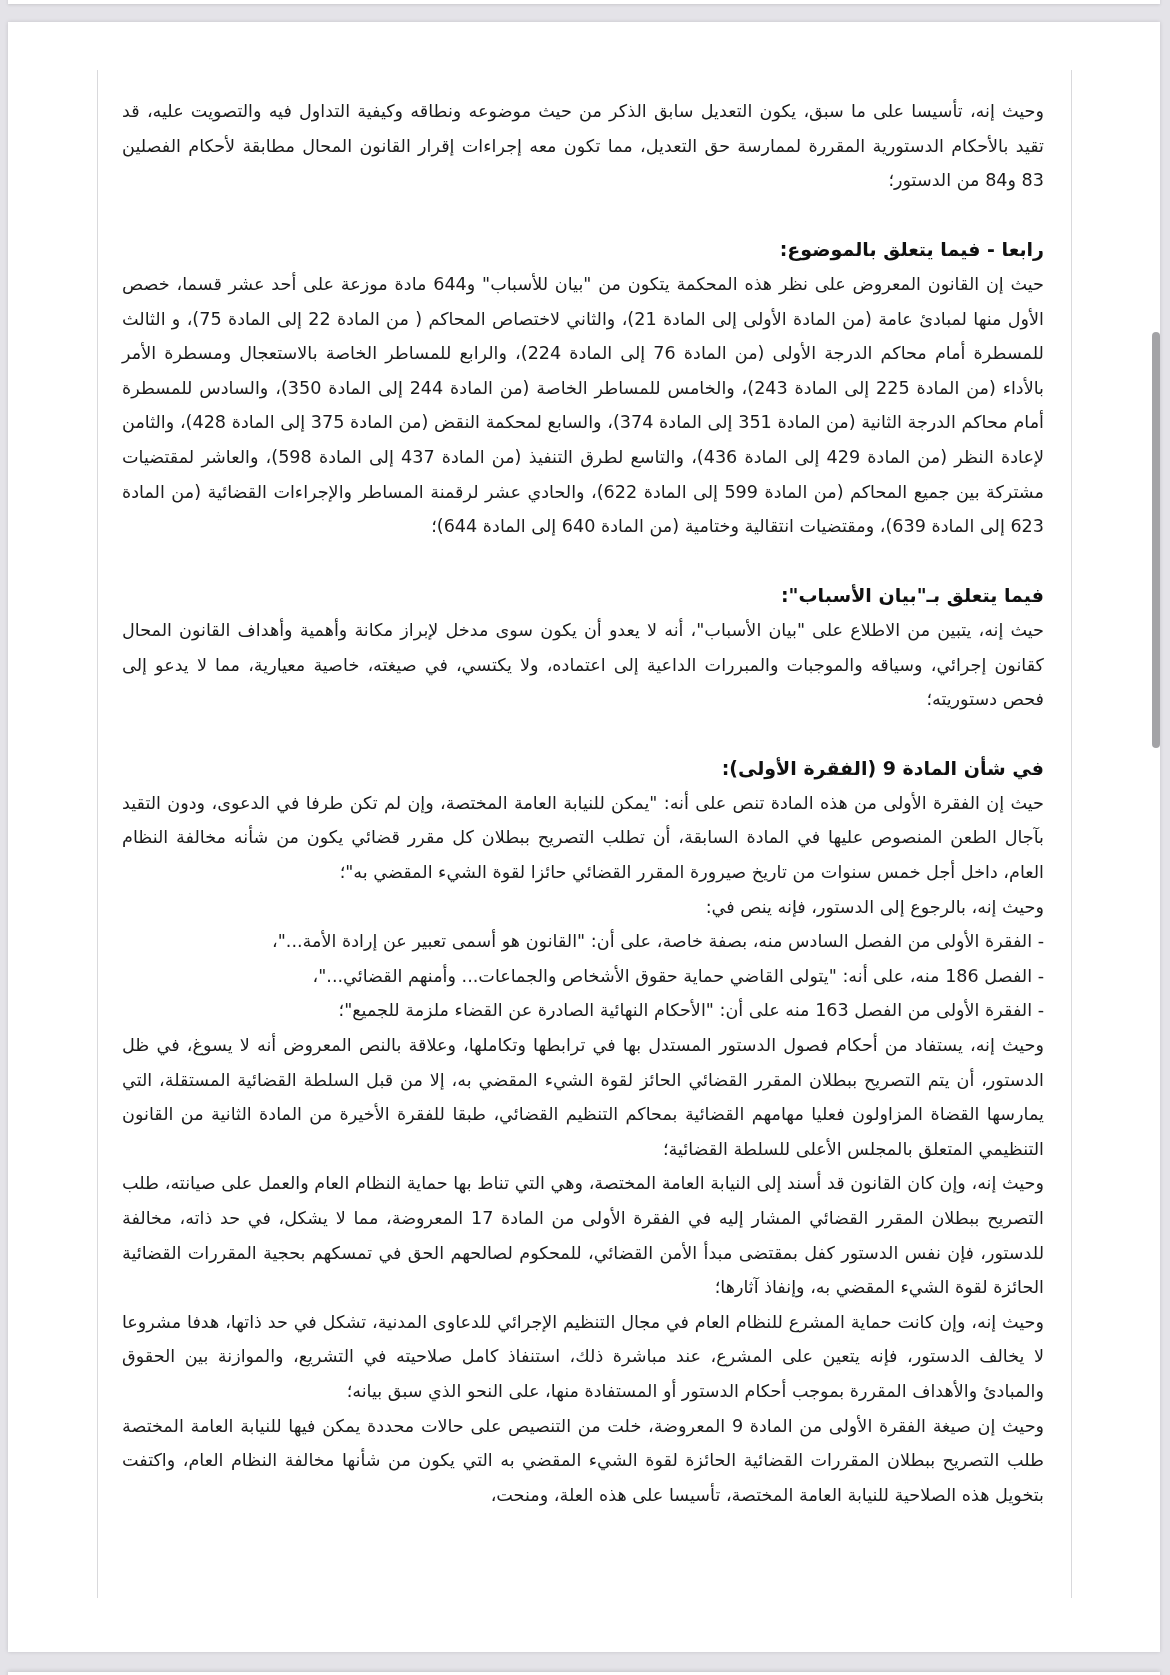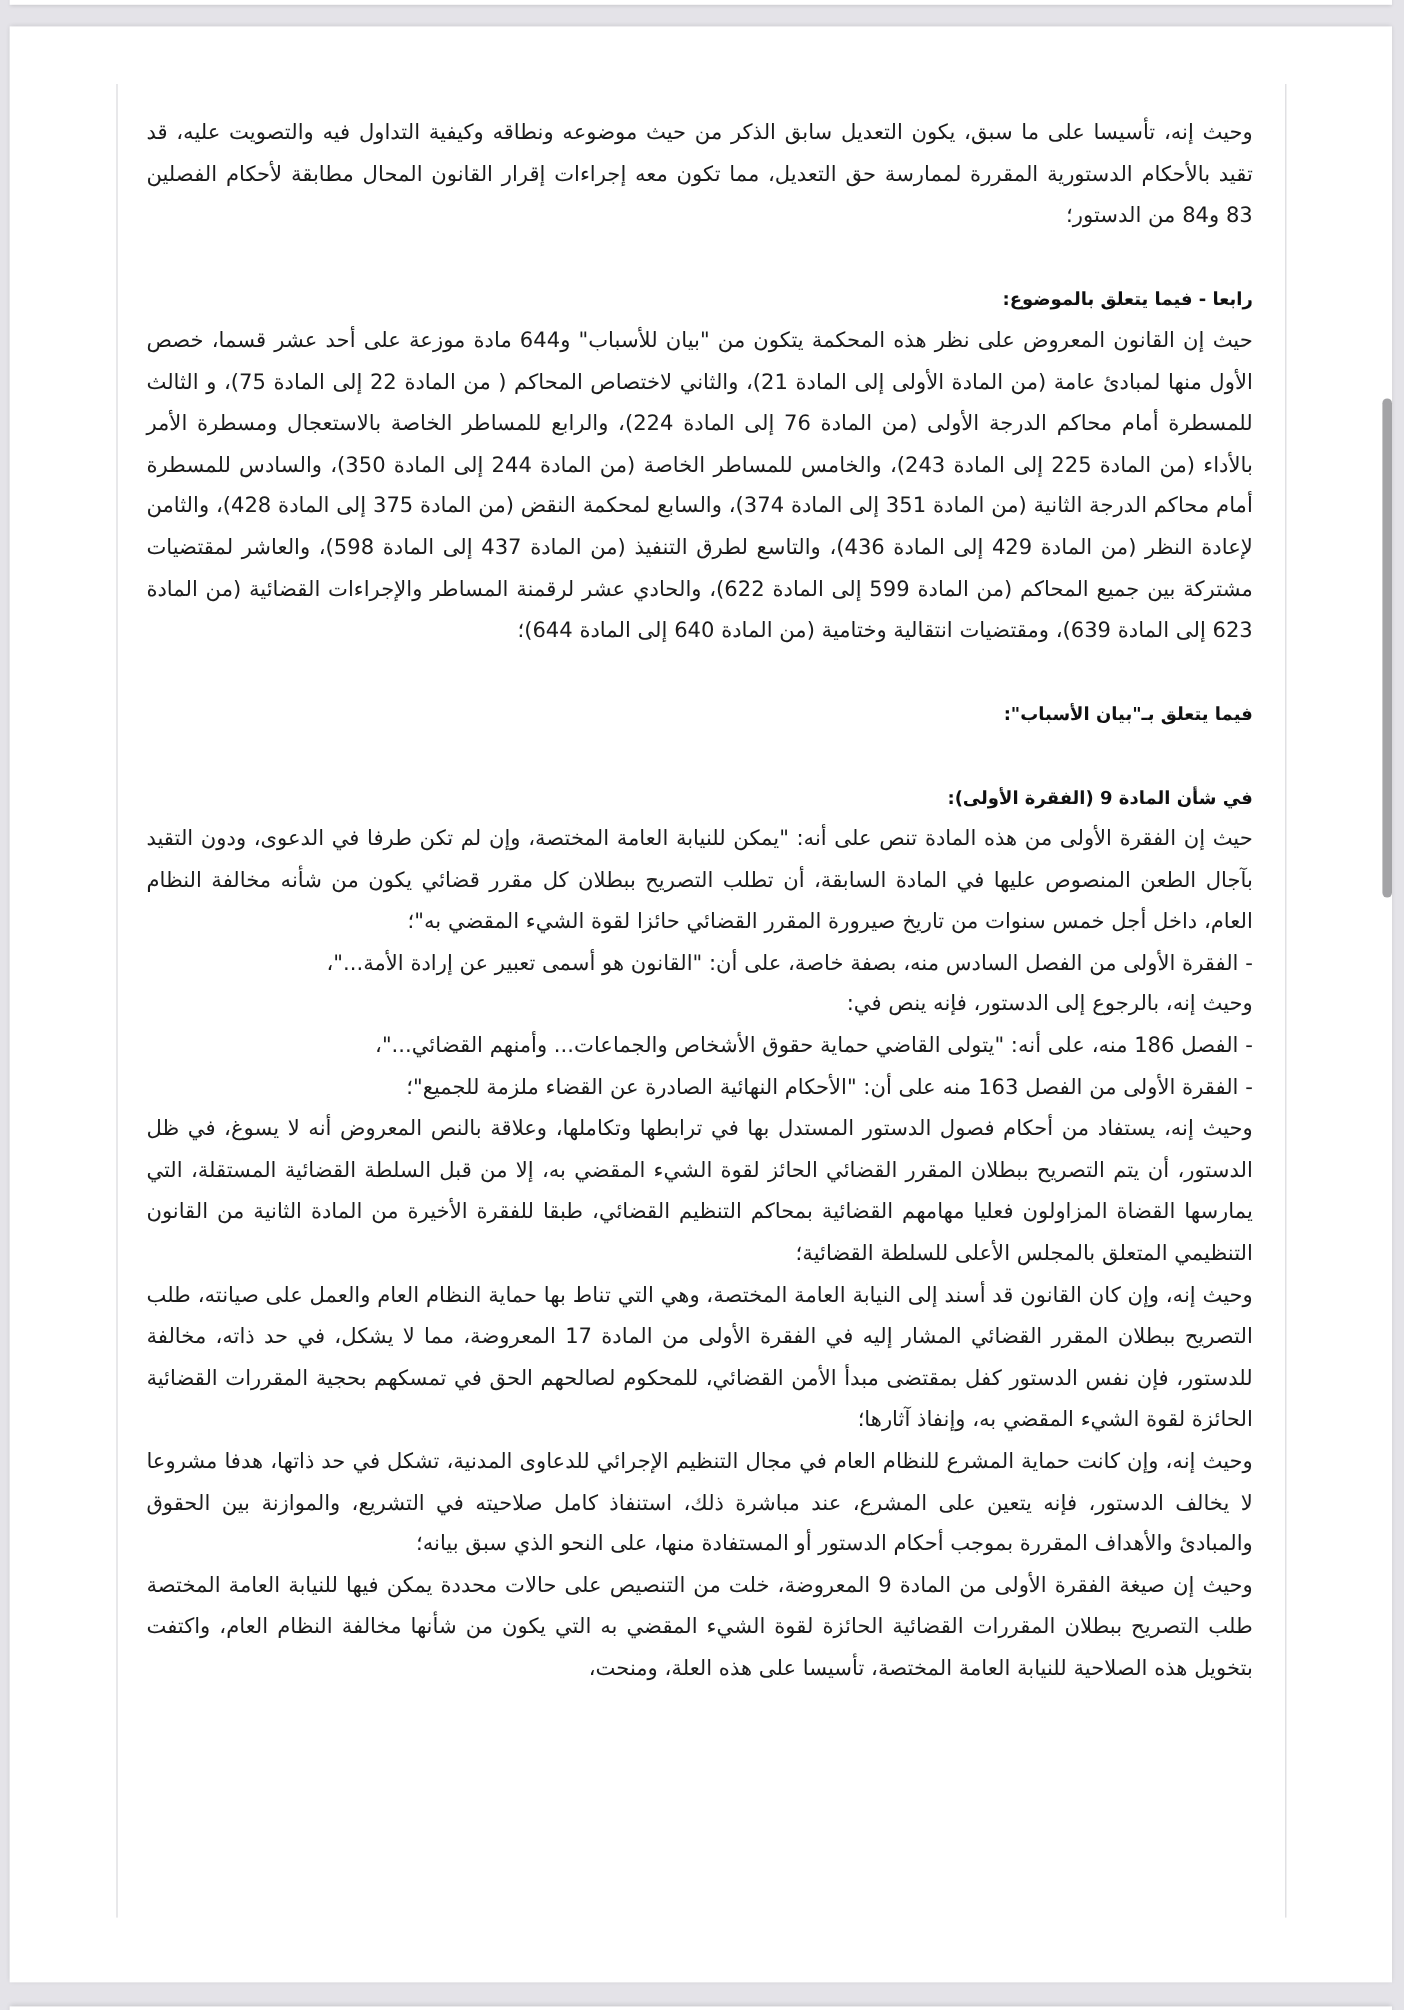--- a/index.html
+++ b/index.html
@@ -29,21 +29,21 @@
   .rule.right { left: 1063px; }
   .content {
     position: absolute; left: 114px; top: 72px; width: 922px;
     direction: rtl; text-align: justify; text-align-last: right;
     color: #1c1c1c;
     font-size: 17.6px; line-height: 34.6px;
   }
   .content p { margin: 0; }
   .content .gap { height: 34.6px; }
   .content h3 {
-    margin: 0; font-size: 15px; line-height: 34.6px; font-weight: bold; color: #111;
+    margin: 0; font-size: 19px; line-height: 34.6px; font-weight: bold; color: #111;
   }
   .scroll-thumb {
     position: absolute; left: 1152px; top: 332px; width: 8px; height: 416px;
     background: #a3a3a6; border-radius: 4px;
   }
 </style>
 </head>
 <body>
 
 <div class="page-prev"></div>
@@ -54,26 +54,27 @@
 
   <div class="content">
     <p>وحيث إنه، تأسيسا على ما سبق، يكون التعديل سابق الذكر من حيث موضوعه ونطاقه وكيفية التداول فيه والتصويت عليه، قد تقيد بالأحكام الدستورية المقررة لممارسة حق التعديل، مما تكون معه إجراءات إقرار القانون المحال مطابقة لأحكام الفصلين 83 و84 من الدستور؛</p>
     <div class="gap"></div>
 
     <h3>رابعا - فيما يتعلق بالموضوع:</h3>
     <p>حيث إن القانون المعروض على نظر هذه  المحكمة يتكون من "بيان للأسباب" و644 مادة موزعة على أحد عشر قسما، خصص الأول منها لمبادئ عامة (من المادة الأولى إلى المادة 21)، والثاني لاختصاص المحاكم ( من المادة 22 إلى المادة 75)، و الثالث للمسطرة أمام محاكم الدرجة الأولى (من المادة 76 إلى المادة 224)، والرابع للمساطر الخاصة بالاستعجال ومسطرة الأمر بالأداء (من المادة 225 إلى المادة 243)، والخامس للمساطر الخاصة (من المادة 244 إلى المادة 350)، والسادس للمسطرة أمام محاكم الدرجة الثانية (من المادة 351 إلى المادة 374)، والسابع لمحكمة النقض (من المادة 375 إلى المادة 428)، والثامن لإعادة النظر (من المادة 429 إلى المادة 436)، والتاسع لطرق التنفيذ (من المادة 437 إلى المادة 598)، والعاشر لمقتضيات مشتركة بين جميع المحاكم (من المادة 599 إلى المادة 622)، والحادي عشر لرقمنة المساطر والإجراءات القضائية (من المادة 623 إلى المادة 639)، ومقتضيات انتقالية وختامية (من المادة 640 إلى المادة 644)؛</p>
     <div class="gap"></div>
 
     <h3>فيما يتعلق بـ"بيان الأسباب":</h3>
+    <p>حيث إنه، يتبين من الاطلاع على "بيان الأسباب"، أنه لا يعدو أن يكون سوى مدخل لإبراز مكانة وأهمية وأهداف القانون المحال كقانون إجرائي، وسياقه والموجبات والمبررات الداعية إلى اعتماده، ولا يكتسي، في صيغته، خاصية معيارية، مما لا يدعو إلى فحص دستوريته؛</p>
     <div class="gap"></div>
 
     <h3>في شأن المادة 9 (الفقرة الأولى):</h3>
     <p>حيث إن الفقرة الأولى من هذه المادة تنص على أنه: "يمكن للنيابة العامة المختصة، وإن لم تكن طرفا في الدعوى، ودون التقيد بآجال الطعن المنصوص عليها في المادة السابقة، أن تطلب التصريح ببطلان كل مقرر قضائي يكون من شأنه مخالفة النظام العام، داخل أجل خمس سنوات من تاريخ صيرورة المقرر القضائي حائزا لقوة الشيء المقضي به"؛</p>
+    <p>وحيث إنه، بالرجوع إلى الدستور، فإنه ينص في:</p>
     <p>- الفقرة الأولى من الفصل السادس منه، بصفة خاصة، على أن: "القانون هو أسمى تعبير عن إرادة الأمة..."،</p>
-    <p>وحيث إنه، بالرجوع إلى الدستور، فإنه ينص في:</p>
     <p>- الفصل 186 منه، على أنه: "يتولى القاضي حماية حقوق الأشخاص والجماعات... وأمنهم القضائي..."،</p>
     <p>- الفقرة الأولى من الفصل 163 منه على أن: "الأحكام النهائية الصادرة عن القضاء ملزمة للجميع"؛</p>
     <p>وحيث إنه، يستفاد من أحكام فصول الدستور المستدل بها في ترابطها وتكاملها، وعلاقة بالنص المعروض أنه لا يسوغ، في ظل الدستور، أن يتم التصريح ببطلان المقرر القضائي الحائز لقوة الشيء المقضي به، إلا من قبل السلطة القضائية المستقلة، التي يمارسها القضاة المزاولون فعليا مهامهم القضائية بمحاكم التنظيم القضائي، طبقا للفقرة الأخيرة من المادة الثانية من القانون التنظيمي المتعلق بالمجلس الأعلى للسلطة القضائية؛</p>
     <p>وحيث إنه، وإن كان القانون قد أسند إلى النيابة العامة المختصة، وهي التي تناط بها حماية النظام العام والعمل على صيانته، طلب التصريح ببطلان المقرر القضائي المشار إليه في الفقرة الأولى من المادة 17 المعروضة، مما لا يشكل، في حد ذاته، مخالفة للدستور، فإن نفس الدستور كفل بمقتضى مبدأ الأمن القضائي، للمحكوم لصالحهم الحق في تمسكهم بحجية المقررات القضائية الحائزة لقوة الشيء المقضي به، وإنفاذ آثارها؛</p>
     <p>وحيث إنه، وإن كانت حماية المشرع للنظام العام في مجال التنظيم الإجرائي للدعاوى المدنية، تشكل في حد ذاتها، هدفا مشروعا لا يخالف الدستور، فإنه يتعين على المشرع، عند مباشرة ذلك، استنفاذ كامل صلاحيته في التشريع، والموازنة بين الحقوق والمبادئ والأهداف المقررة بموجب أحكام الدستور أو المستفادة منها، على النحو الذي سبق بيانه؛</p>
     <p>وحيث إن صيغة الفقرة الأولى من المادة 9 المعروضة، خلت من التنصيص على حالات محددة يمكن فيها للنيابة العامة المختصة طلب التصريح ببطلان المقررات القضائية الحائزة لقوة الشيء المقضي به التي يكون من شأنها مخالفة النظام العام، واكتفت بتخويل هذه الصلاحية للنيابة العامة المختصة، تأسيسا على هذه العلة، ومنحت،</p>
   </div>
 </div>
 
 <div class="page-next"></div>

